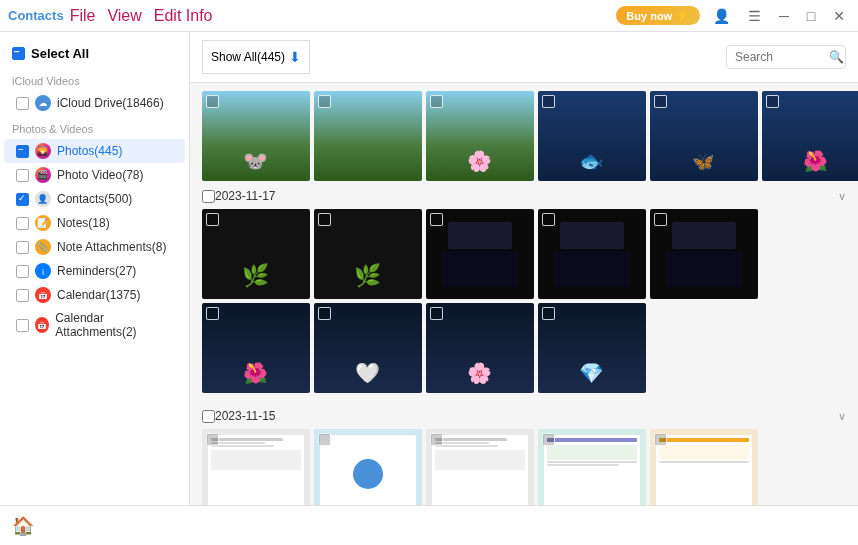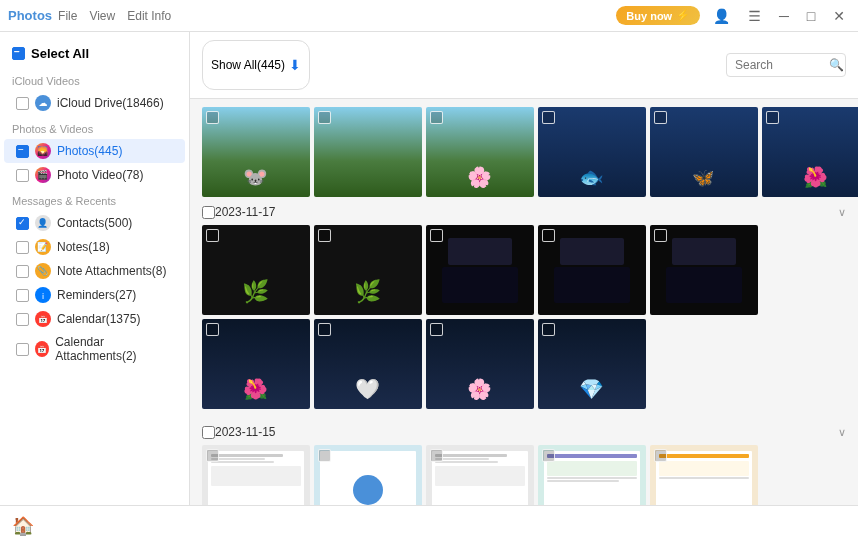--- a/index.html
+++ b/index.html
@@ -7,21 +7,21 @@
 
     
     .titlebar {
       display: flex; align-items: center; justify-content: space-between;
       background: #fff; height: 32px; padding: 0 8px;
       border-bottom: 1px solid #e0e0e0; flex-shrink: 0;
     }
     .titlebar-left { display: flex; align-items: center; gap: 6px; }
     .titlebar-logo { color: #4a90d9; font-weight: bold; font-size: 13px; }
     .titlebar-nav { display: flex; gap: 12px; }
-    .titlebar-nav span { font-size: 12px; color: #737373; cursor: pointer; }
+    .titlebar-nav span { font-size: 16px; color: #be185d; cursor: pointer; }
     .titlebar-right { display: flex; align-items: center; gap: 8px; }
     .buy-now-btn {
       background: linear-gradient(135deg, #f5a623, #f0c040);
       border: none; border-radius: 12px; padding: 3px 10px;
       font-size: 11px; font-weight: bold; color: #fff; cursor: pointer;
       display: flex; align-items: center; gap: 4px;
     }
     .win-btn { background: none; border: none; font-size: 14px; color: #666; cursor: pointer; padding: 2px 5px; }
 
     
@@ -62,22 +62,22 @@
 
     
     .content-area { flex: 1; display: flex; flex-direction: column; overflow: hidden; }
 
     
     .toolbar {
       display: flex; align-items: center; gap: 8px; padding: 8px 12px;
       background: #fff; border-bottom: 1px solid #e0e0e0; flex-shrink: 0;
     }
     .dropdown-select {
-      display: flex; align-items: center; border: 1px solid #ddd; border-radius: 12px;
-      padding: 16px 8px; background: #fff; cursor: pointer; font-size: 12px; gap: 4px;
+      display: flex; align-items: center; border: 1px solid #ddd; border-radius: 0;
+      padding: 8px 8px; background: #fff; cursor: pointer; font-size: 12px; gap: 4px;
     }
     .search-box {
       margin-left: auto; display: flex; align-items: center;
       border: 1px solid #ddd; border-radius: 4px; padding: 4px 8px; background: #fff;
       gap: 4px; width: 120px;
     }
     .search-box input { border: none; outline: none; font-size: 12px; width: 90px; color: #999; }
 
     
     .grid-area { flex: 1; overflow-y: auto; padding: 8px 12px; background: #f5f5f5; }
@@ -122,21 +122,21 @@
     .select-all-checkbox.indeterminate::after { content: '−'; color: #fff; font-size: 10px; position: absolute; top: -2px; left: 1px; }
 
     .scrollbar-thin::-webkit-scrollbar { width: 4px; }
     .scrollbar-thin::-webkit-scrollbar-thumb { background: #ccc; border-radius: 2px; }
   </style>
 </head>
 <body>
 
 <div class="titlebar">
   <div class="titlebar-left">
-    <span class="titlebar-logo">Photos</span>
+    <span class="titlebar-logo">Contacts</span>
     <div class="titlebar-nav">
       <span>File</span>
       <span>View</span>
       <span>Edit Info</span>
     </div>
   </div>
   <div class="titlebar-right">
     <button class="buy-now-btn">
       <span>Buy now</span>
       <span>⚡</span>
@@ -170,21 +170,20 @@
       <div class="checkbox indeterminate"></div>
       <div class="icon-circle icon-photos">🌄</div>
       <span>Photos(445)</span>
     </div>
     <div class="sidebar-item">
       <div class="checkbox"></div>
       <div class="icon-circle icon-photos">🎬</div>
       <span>Photo Video(78)</span>
     </div>
 
-    <div class="sidebar-section-title">Messages &amp; Recents</div>
     <div class="sidebar-item">
       <div class="checkbox checked"></div>
       <div class="icon-circle icon-contacts">👤</div>
       <span>Contacts(500)</span>
     </div>
 
     <div class="sidebar-item">
       <div class="checkbox"></div>
       <div class="icon-circle icon-notes">📝</div>
       <span>Notes(18)</span>

